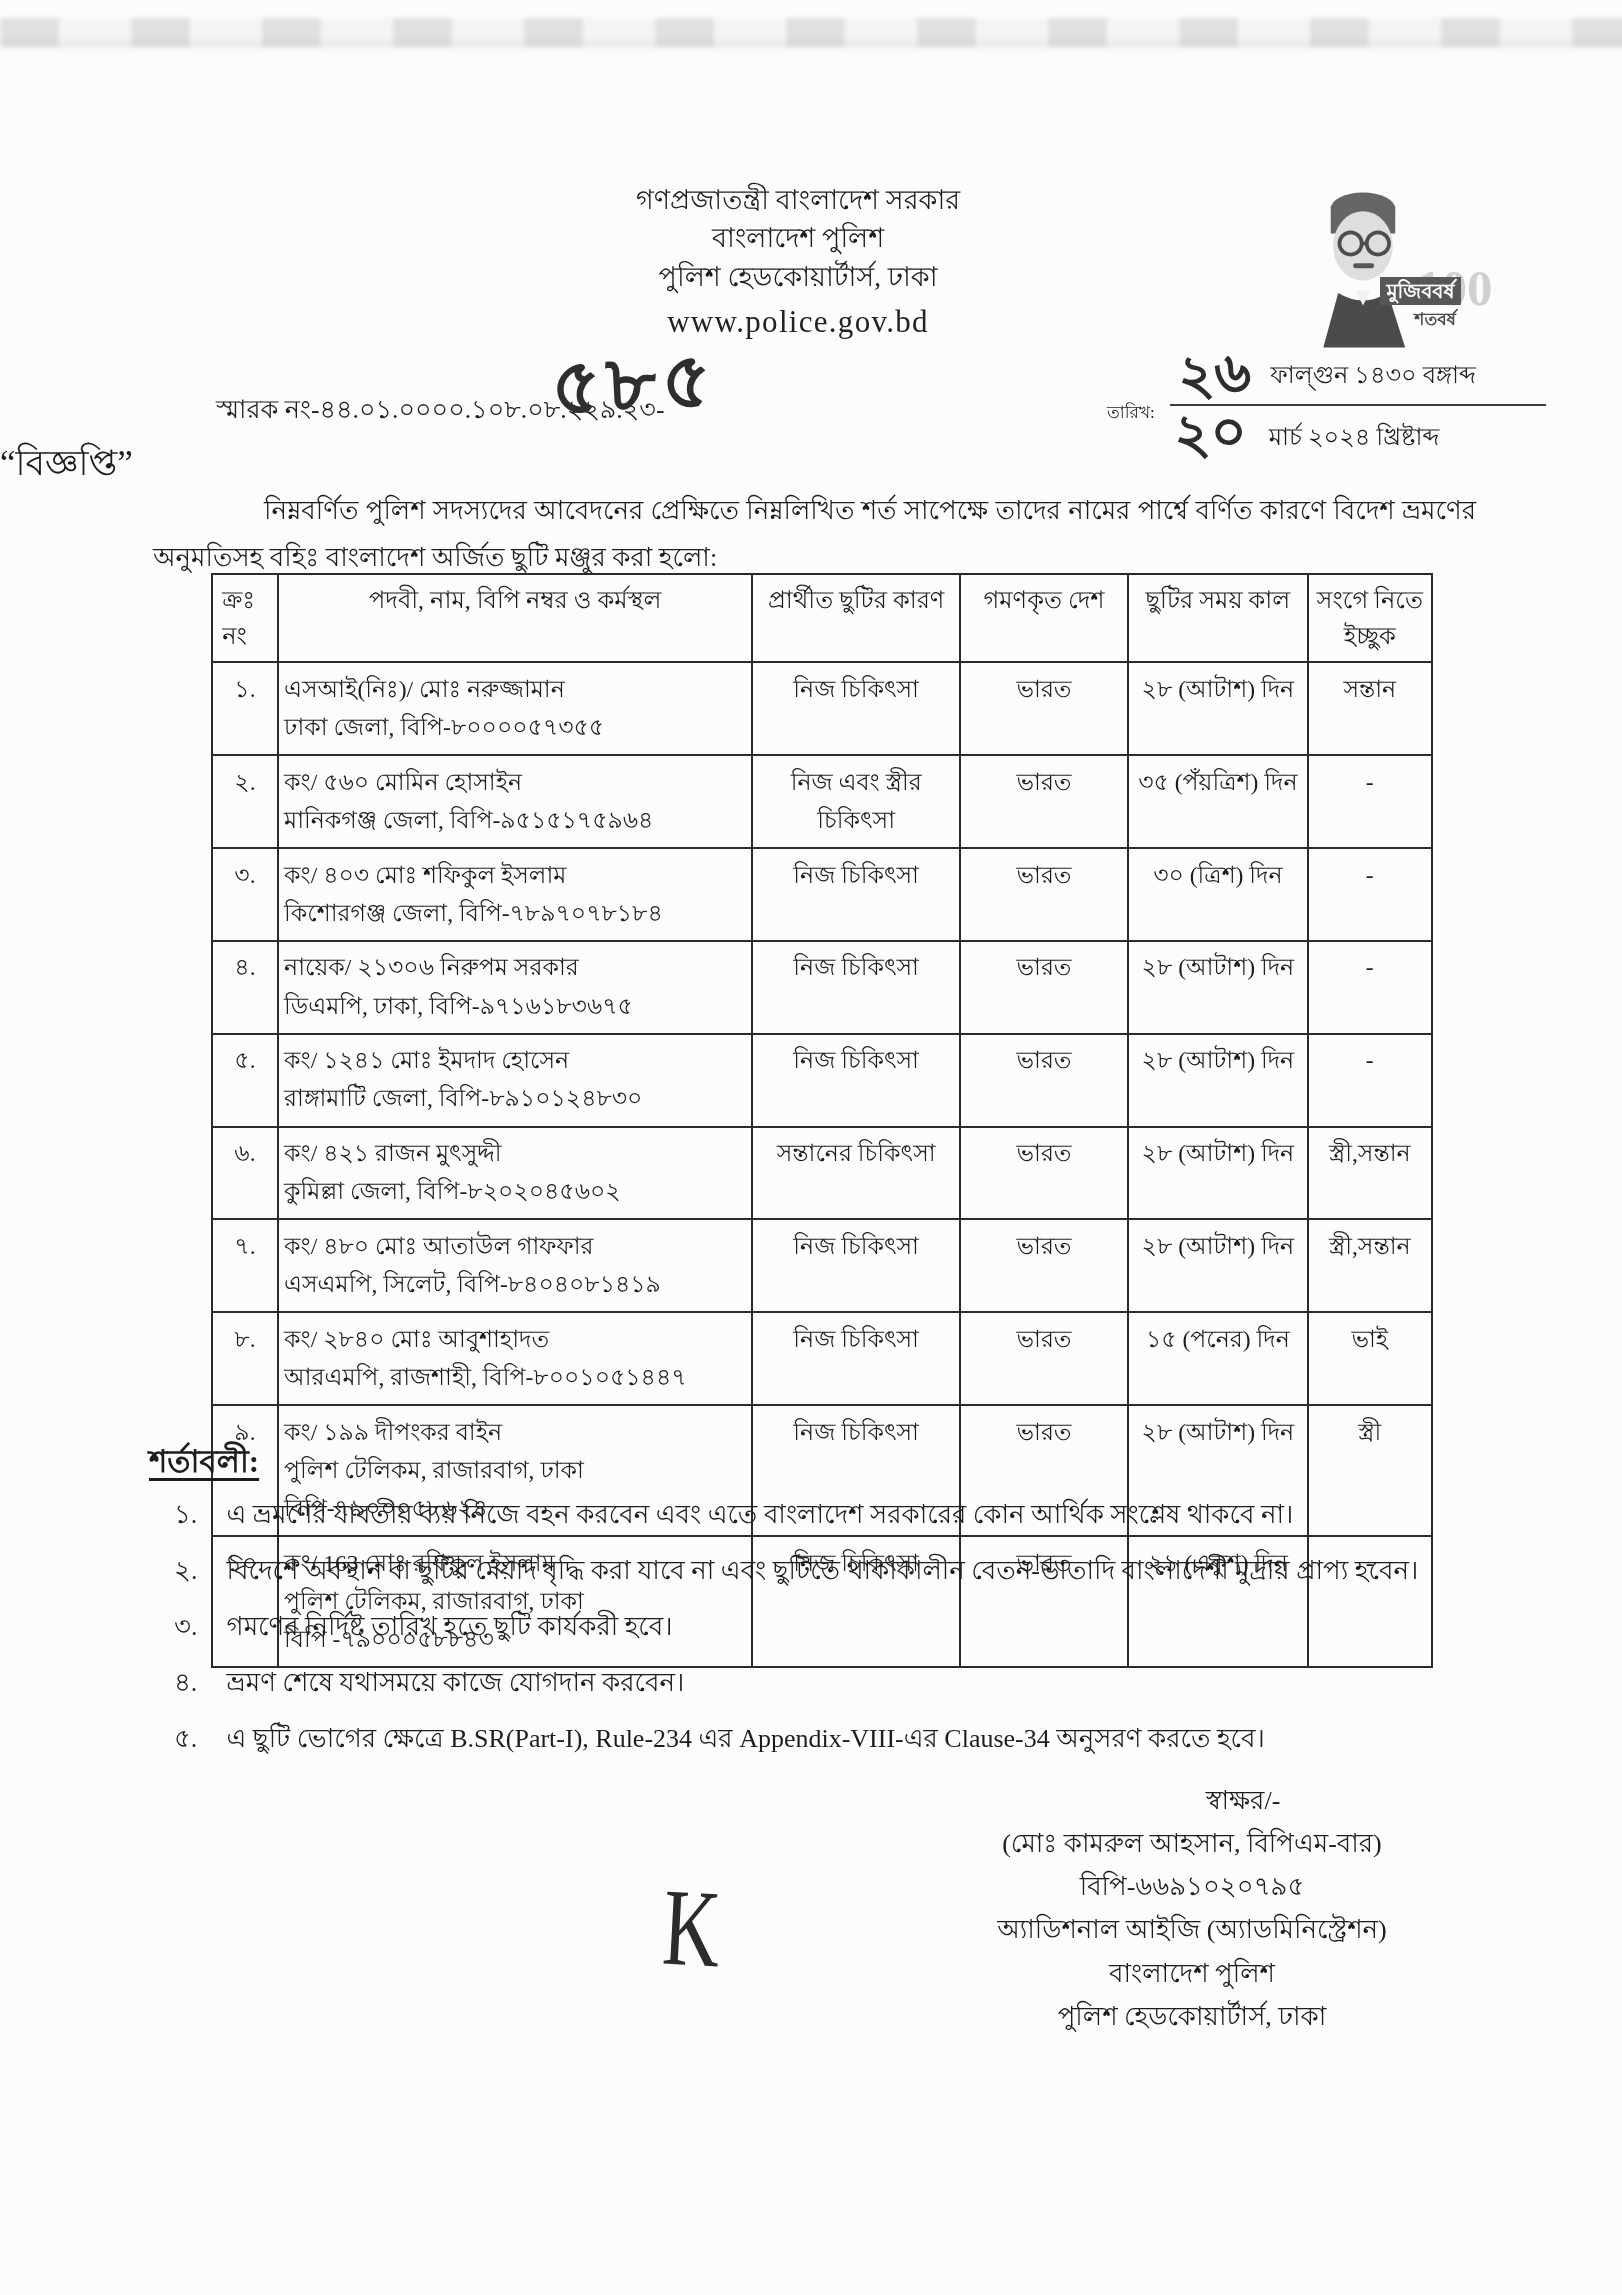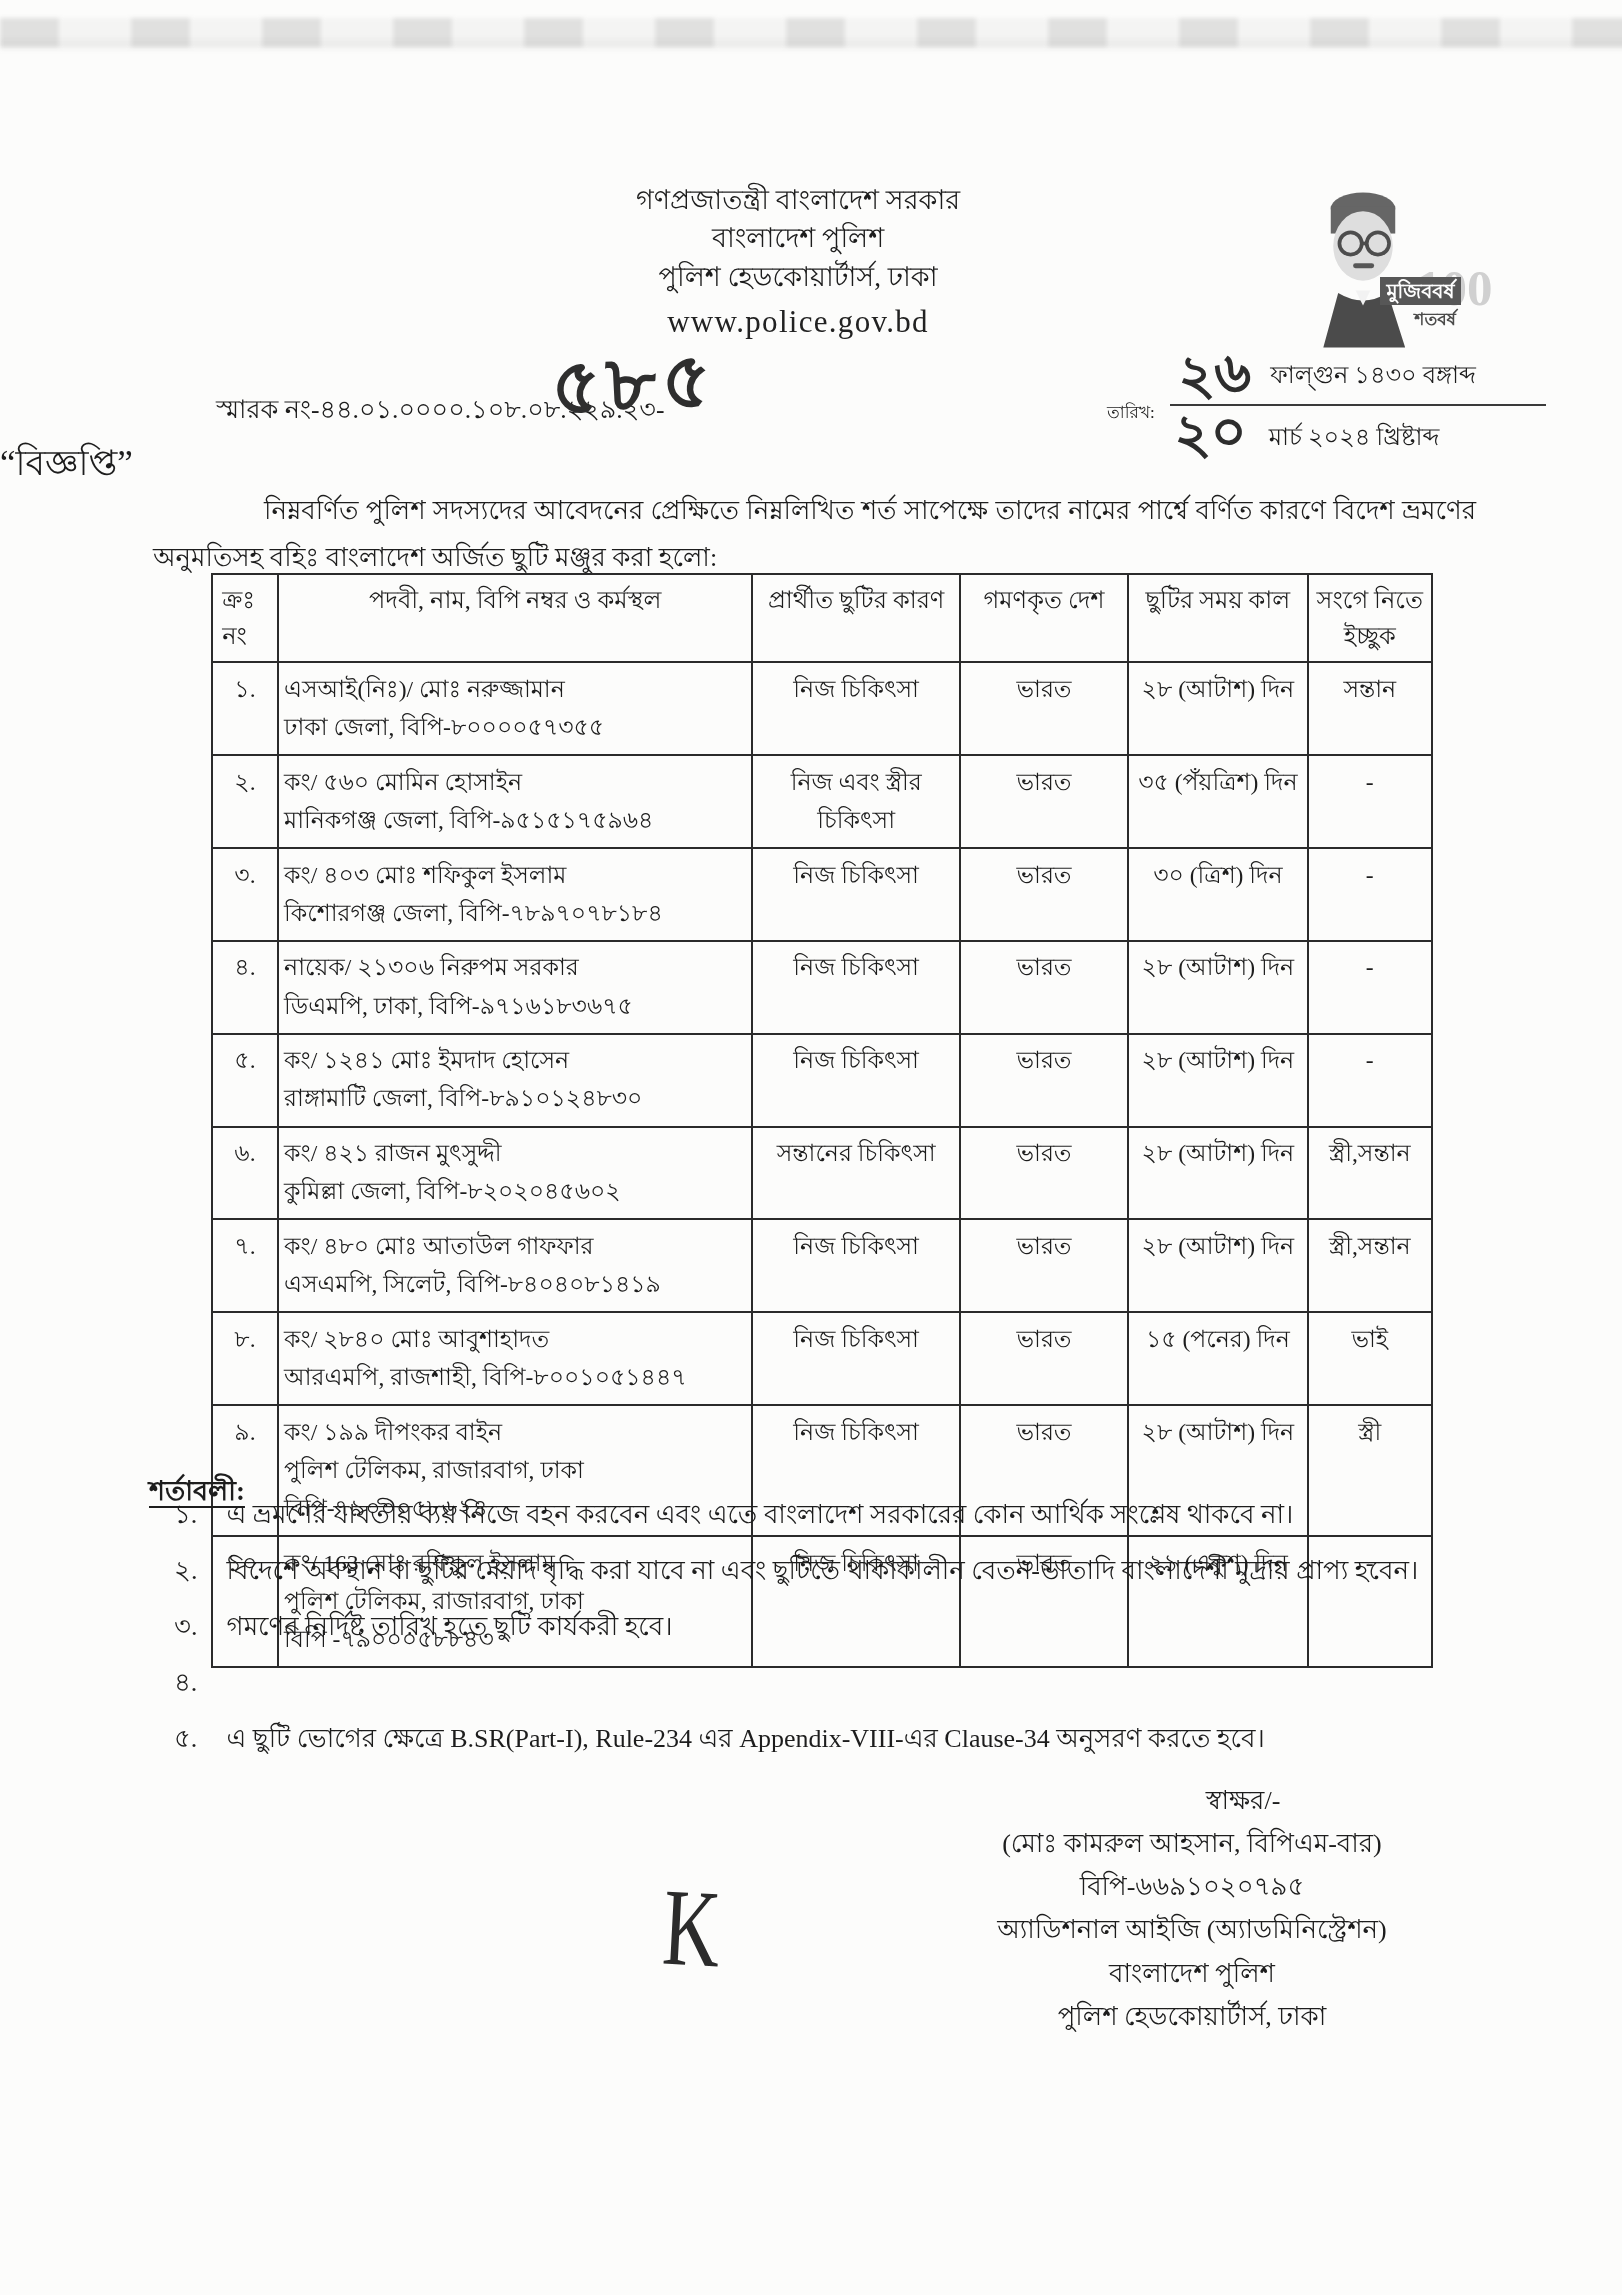--- a/index.html
+++ b/index.html
@@ -49,21 +49,21 @@
   table.leave th,table.leave td{border:2px solid #2b2b2b;vertical-align:top;}
   table.leave th{font-size:24px;font-weight:normal;padding:6.5px 3.9px 7.9px;height:65px;line-height:1.5;}
   table.leave th:first-child{text-align:left;padding-left:9.2px;}
   table.leave td{font-size:23.6px;line-height:1.62;padding:6.5px 5.2px 7.9px;height:73px;}
   td.c-sl{text-align:center;}
   td.c-name{text-align:left;padding-left:10.5px;}
   td.c-reason,td.c-country,td.c-days,td.c-comp{text-align:center;}
   thead th{border-top:5.2px double #262626;}
 
   
-  .cond-title{position:absolute;top:1470px;left:149px;font-size:27px;font-weight:bold;
+  .cond-title{position:absolute;top:1437px;left:149px;font-size:31px;font-weight:bold;
     text-decoration:underline;text-underline-offset:5.9px;}
   .cond-list{position:absolute;top:1496px;left:174px;width:1302px;margin:0;padding:0;list-style:none;font-size:26px;}
   .cond-list li{display:flex;gap:23.6px;margin-bottom:18.3px;line-height:1.45;}
   .cond-list .num{flex:0 0 29px;text-align:left;}
 
   
   .hw-k{position:absolute;top:1873px;left:652px;font-size:110px;line-height:1;color:#2b2b2b;
     transform:rotate(3deg) scaleX(.72);font-weight:400;}
 
   
@@ -265,20 +265,21 @@
       <li>
         <span class="num">২.</span>
         <span>বিদেশে অবস্থান বা ছুটির মেয়াদ বৃদ্ধি করা যাবে না এবং ছুটিতে থাকাকালীন বেতন-ভাতাদি বাংলাদেশী মুদ্রায় প্রাপ্য হবেন।</span>
       </li>
       <li>
         <span class="num">৩.</span>
         <span>গমণের নির্দিষ্ট তারিখ হতে ছুটি কার্যকরী হবে।</span>
       </li>
       <li>
         <span class="num">৪.</span>
+        <span>ভ্রমণ শেষে যথাসময়ে কাজে যোগদান করবেন।</span>
       </li>
       <li>
         <span class="num">৫.</span>
         <span>এ ছুটি ভোগের ক্ষেত্রে B.SR(Part-I), Rule-234 এর Appendix-VIII-এর Clause-34 অনুসরণ করতে হবে।</span>
       </li>
     </ol>
 
   <div class="hw-k">K</div>
 
   <div class="signature">

